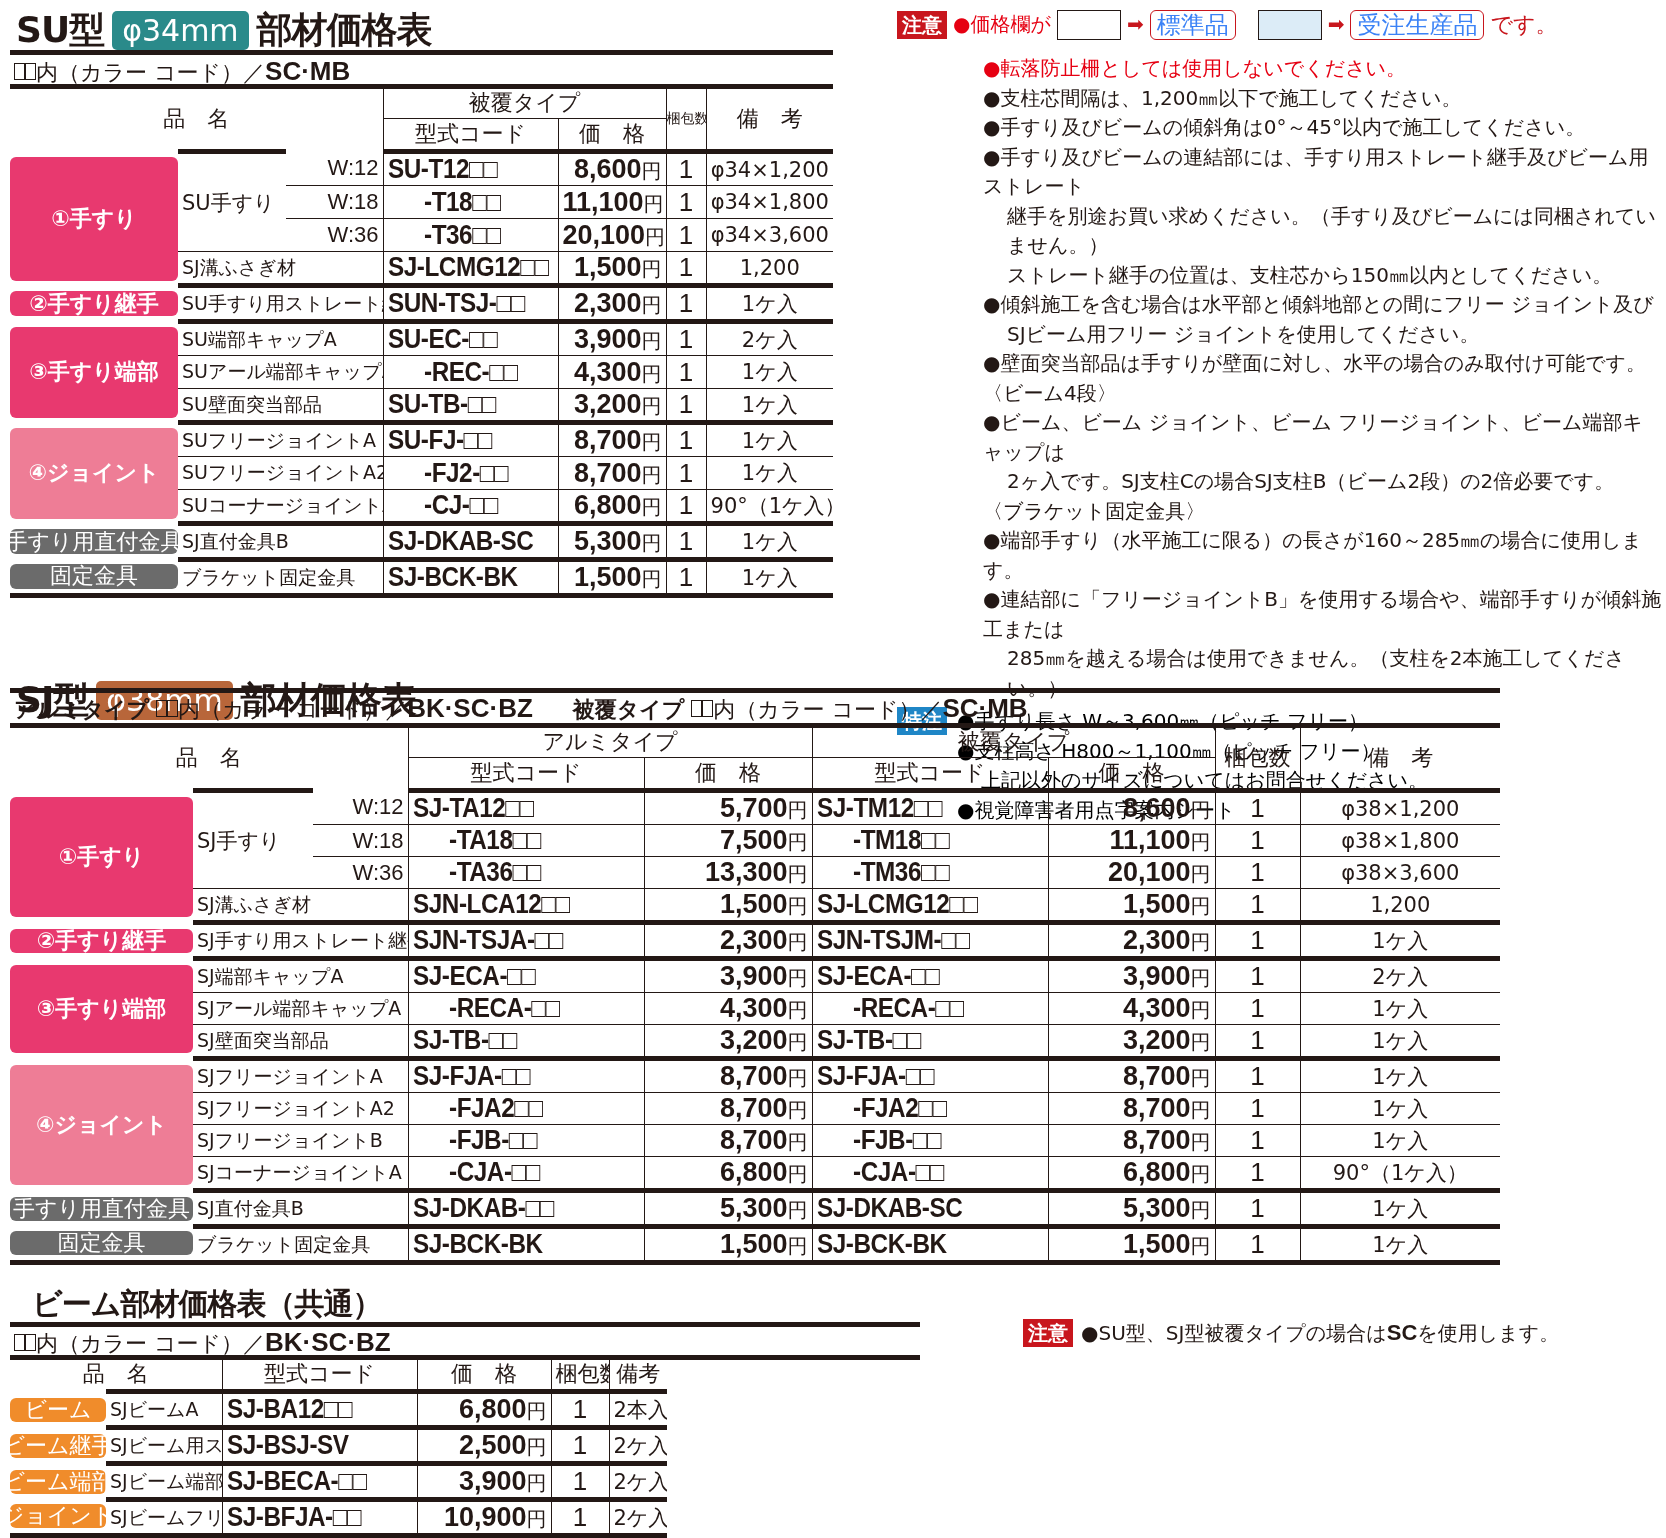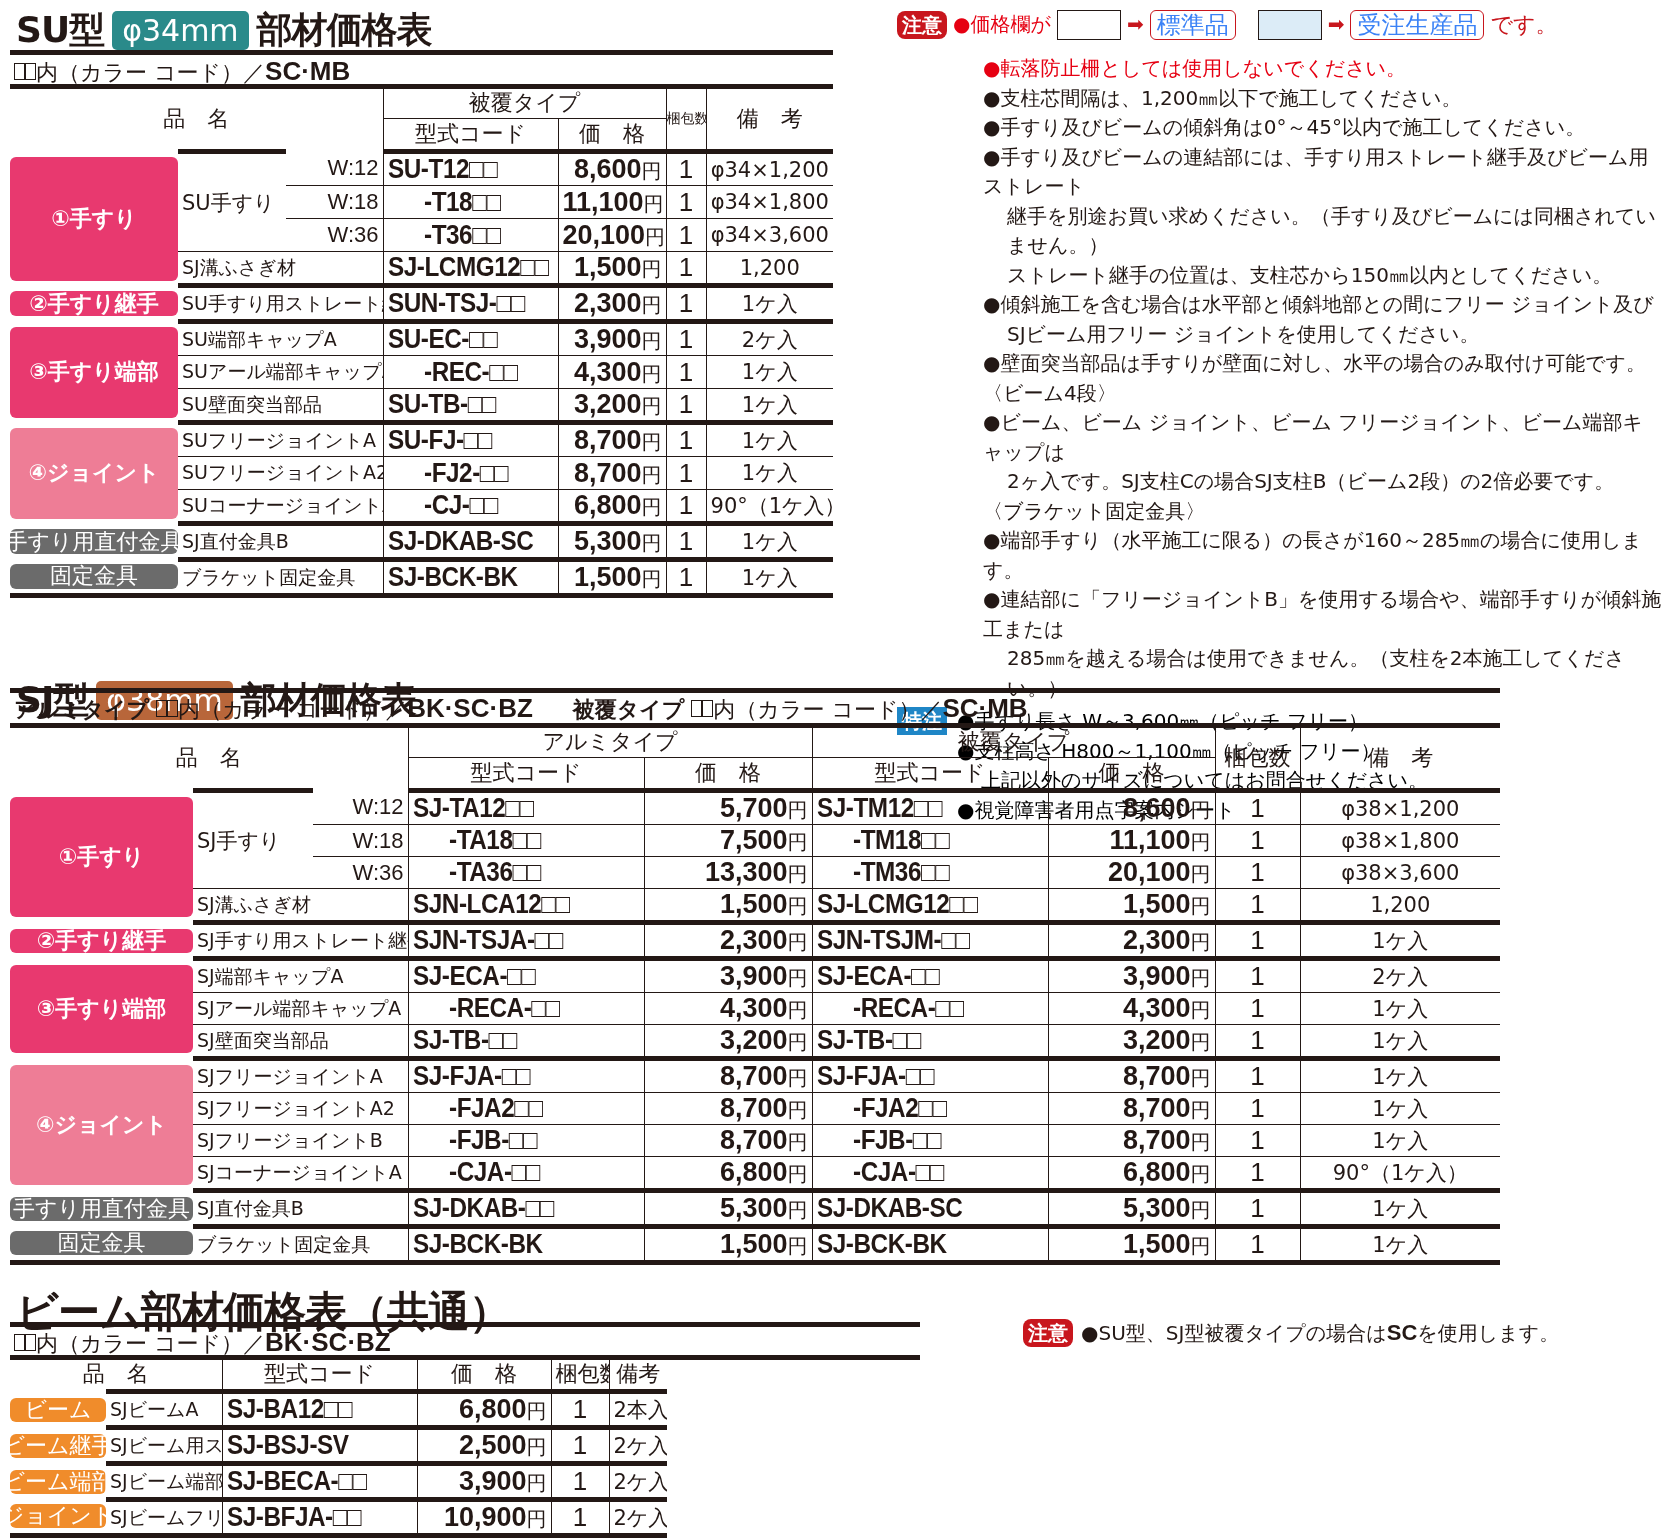--- a/index.html
+++ b/index.html
@@ -25,21 +25,21 @@
   .note { text-align: center; font-size: 21px; }
   .name { font-size: 19px; }
   .width { font-size: 22px; text-align: right; font-family: "Liberation Sans", sans-serif; }
   .cat { padding: 3px 0 3px 0; border-top: none !important; border-left: none !important; vertical-align: middle; }
   .cat .pill { color: #fff; font-weight: bold; text-align: center; border-radius: 6px; display: flex; align-items: center; justify-content: center; font-size: 22px; height: 100%; }
   .pink { background: #e8396f; }
   .lpink { background: #ee7d96; }
   .gray { background: #6b6b6b; font-weight: normal !important; }
   .orange { background: #f08c2b; font-weight: normal !important; }
   .notes { font-size: 20px; line-height: 29.5px; }
-  .notes .red { color: #e60012; border-radius: 8px; }
+  .notes .red { color: #e60012; }
   .notes .blue { color: #000000; }
   .tag { display: inline-block; color: #fff; font-weight: bold; font-size: 20px; padding: 0 5px; line-height: 28px; }
   .tag.red { background: #c8161d; color: #fff; }
   .tag.blue { background: #1f86c6; color: #fff; }
   .framebox { display: inline-block; border: 1.5px solid #c8161d; border-radius: 6px; color: #3b82f6; padding: 0 6px; font-size: 24px; line-height: 28px; }
   .swatch { display: inline-block; width: 64px; height: 30px; border: 1px solid #231815; vertical-align: middle; }
   .indent { padding-left: 24px; }
 </style>
 </head>
 <body>
@@ -511,21 +511,21 @@
         <td class="price " style="height: 32px;"><span>1,500</span><span class="yen">円</span></td>
         <td class="qty" style="height: 32px;">1</td>
         <td class="note" style="height: 32px;">1ケ入</td>
       </tr>
       <tr class="thick">
         <td colspan="12" style="height:0;border-left:none;padding:0"></td>
       </tr>
     </tbody>
 </table>
 
-<div class="abs title" style="left:16px;top:1284px;font-size:42px">ビーム部材価格表（共通）</div>
+<div class="abs title" style="left:32px;top:1284px;font-size:30px">ビーム部材価格表（共通）</div>
 <div class="abs rule-thick" style="left:10px;top:1322px;width:910px;"></div>
 <div class="abs subline" style="left:14px;top:1327px;">
   <span class="box2"></span>
     <span class="box2"></span>
   <span>内（カラー コード）／</span>
   <b>BK·SC·BZ</b>
 </div>
 <div class="abs rule-thick" style="left:10px;top:1355px;width:910px;"></div>
 
 <table class="abs" style="left:10px;top:1359px;width:910px;">

